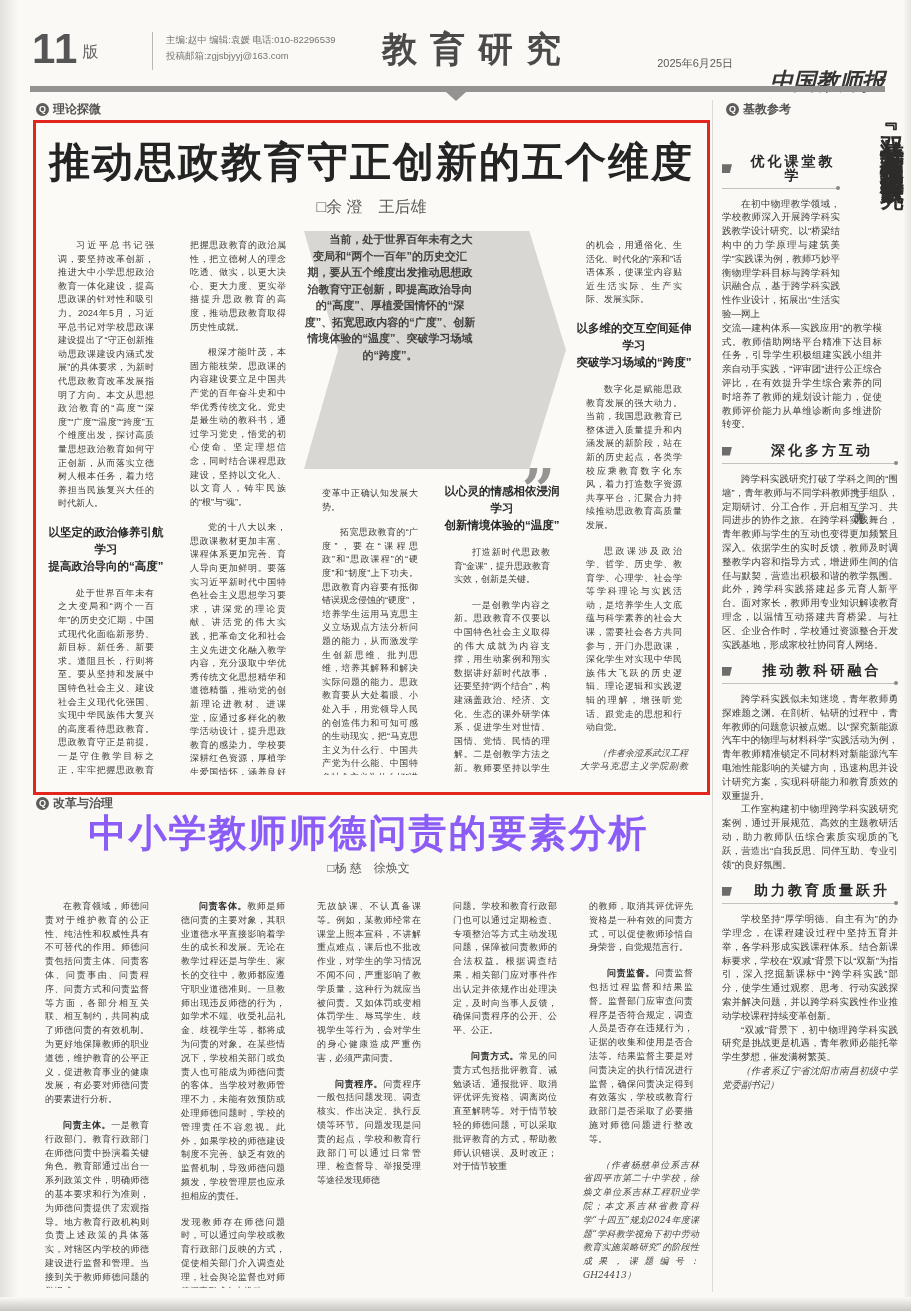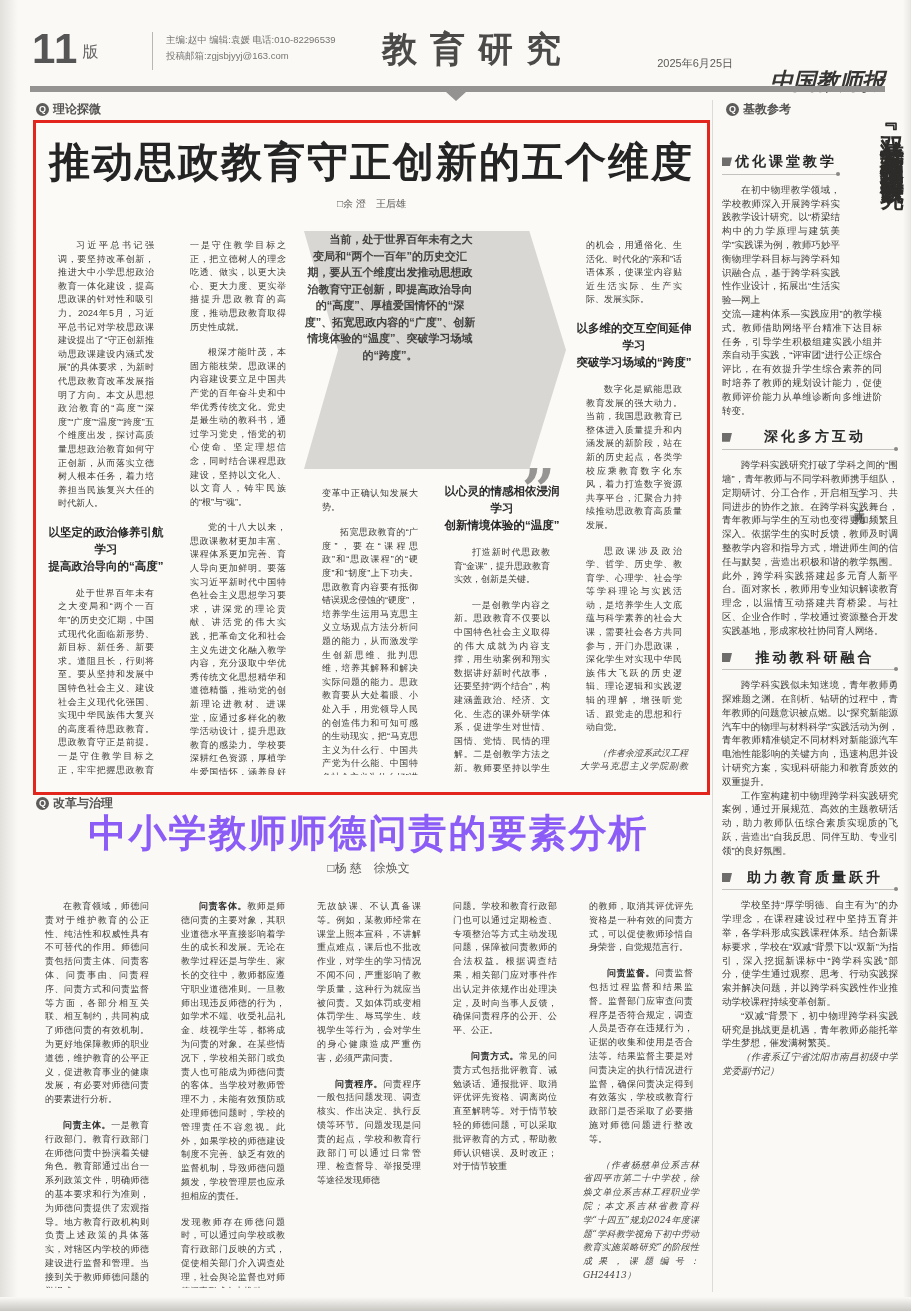--- a/index.html
+++ b/index.html
@@ -34,21 +34,21 @@
        align-items:center;gap:4px;}
   .sicon{width:13px;height:13px;border-radius:50%;background:#5e5c5a;color:#fff;
        font-size:9px;font-weight:bold;display:inline-flex;align-items:center;
        justify-content:center;line-height:13px;}
 
   
   .redbox{position:absolute;left:33px;top:120px;width:671px;height:669px;
        border:3px solid #e3261d;background:#fbfaf7;}
   .m-title{position:absolute;left:0;right:0;top:12px;text-align:center;font-size:41px;
        font-weight:900;color:#242424;letter-spacing:2px;}
-  .m-byline{position:absolute;left:0;right:0;top:74px;text-align:center;font-size:10px;color:#5a5856;}
+  .m-byline{position:absolute;left:0;right:0;top:74px;text-align:center;font-size:16px;color:#5a5856;}
   .mcol{position:absolute;top:104px;width:120px;height:548px;overflow:hidden;
        font-size:9px;line-height:13.6px;text-align:justify;color:#3d3b39;}
   .mcol.short{top:352px;height:300px;}
   .bp{margin:12px;}
   .ind{text-indent:2em;}
   .msub{display:block;text-align:center;font-size:11.5px;font-weight:bold;color:#2a2a2a;
        line-height:17px;margin:13px 0 10px;text-indent:0;}
   .msub span{display:block;}
 
   
@@ -74,21 +74,21 @@
   .sb{position:absolute;left:722px;top:142px;width:176px;height:1155px;overflow:hidden;
       font-size:9.5px;line-height:13.8px;text-align:justify;color:#3d3b39;}
   .zone-a{margin-right:58px;}
   .zone-b{margin-right:16px;}
   .sb p{margin:0;}
   .sb .ind{text-indent:2em;}
   .vtitle{position:absolute;right:2px;top:115px;writing-mode:vertical-rl;font-size:24px;
       font-weight:900;color:#2e2c2a;letter-spacing:3px;line-height:34px;height:470px;}
   .vbyline{position:absolute;right:44px;top:488px;writing-mode:vertical-rl;font-size:10.5px;
       color:#555351;letter-spacing:2px;}
-  .sb-h{display:flex;align-items:center;gap:0;margin:13px 0 8px;border-bottom:1px solid #c4c2be;
+  .sb-h{display:flex;align-items:center;gap:14px;margin:13px 0 8px;border-bottom:1px solid #c4c2be;
       padding-bottom:5px;position:relative;}
   .sb-h .sq{width:10px;height:9px;background:#6f6d6b;clip-path:polygon(0 0,100% 0,78% 100%,0 100%);}
   .sb-h .t{flex:1;text-align:center;font-size:14px;font-weight:bold;color:#2a2a2a;letter-spacing:3px;}
   .sb-h::after{content:"";position:absolute;right:0;bottom:-2px;width:4px;height:4px;
       border-radius:50%;background:#8b8987;}
 </style>
 </head>
 <body>
 
 <div class="edge-left"></div>
@@ -121,21 +121,21 @@
     <p class="bp ind">习近平总书记强调，要坚持改革创新，推进大中小学思想政治教育一体化建设，提高思政课的针对性和吸引力。2024年5月，习近平总书记对学校思政课建设提出了“守正创新推动思政课建设内涵式发展”的具体要求，为新时代思政教育改革发展指明了方向。本文从思想政治教育的“高度”“深度”“广度”“温度”“跨度”五个维度出发，探讨高质量思想政治教育如何守正创新，从而落实立德树人根本任务，着力培养担当民族复兴大任的时代新人。</p>
     <div class="msub">
       <span>以坚定的政治修养引航学习</span>
       <span>提高政治导向的“高度”</span>
     </div>
     <p class="bp ind">处于世界百年未有之大变局和“两个一百年”的历史交汇期，中国式现代化面临新形势、新目标、新任务、新要求。道阻且长，行则将至。要从坚持和发展中国特色社会主义、建设社会主义现代化强国、实现中华民族伟大复兴的高度看待思政教育。思政教育守正是前提。一是守住教学目标之正，牢牢把握思政教育的政治属性、人民属性和战略属性；二是守住教育内容之正，坚持以新时代党的创新理论为引领，深入推动党的创新理论入脑入心；三是守住教学规律之正，遵循思政教育规律和学生成长规律，推进大中小学思政教育一体化建设。</p>
     <p class="bp ind">如何为全面推进中国式现代化凝聚更持久、强大的教育力量？新时代以来，我国思政教育牢牢</p>
   </div>
 
   <div class="mcol" style="left:142px">
-    <p class="bp">一是守住教学目标之正，把立德树人的理念吃透、做实，以更大决心、更大力度、更实举措提升思政教育的高度，推动思政教育取得历史性成就。</p>
+    <p class="bp">把握思政教育的政治属性，把立德树人的理念吃透、做实，以更大决心、更大力度、更实举措提升思政教育的高度，推动思政教育取得历史性成就。</p>
     <p class="bp ind">根深才能叶茂，本固方能枝荣。思政课的内容建设要立足中国共产党的百年奋斗史和中华优秀传统文化。党史是最生动的教科书，通过学习党史，悟党的初心使命、坚定理想信念，同时结合课程思政建设，坚持以文化人、以文育人，铸牢民族的“根”与“魂”。</p>
     <p class="bp ind">党的十八大以来，思政课教材更加丰富、课程体系更加完善、育人导向更加鲜明。要落实习近平新时代中国特色社会主义思想学习要求，讲深党的理论贡献、讲活党的伟大实践，把革命文化和社会主义先进文化融入教学内容，充分汲取中华优秀传统文化思想精华和道德精髓，推动党的创新理论进教材、进课堂，应通过多样化的教学活动设计，提升思政教育的感染力。学校要深耕红色资源，厚植学生爱国情怀，涵养良好教育生态。</p>
     <div class="msub">
       <span>以饱满的国际视野拓展学习</span>
       <span>拓宽思政内容的“广度”</span>
     </div>
     <p class="bp ind">当前，国际形势复杂多变，意识形态领域斗争激烈。立足中华民族伟大复兴战略全局和世界百年未有之大变局看待思政教育，实现立德树人“决不能后退”。思政教育要引导学生通过课内课外的学习思考，在时代</p>
   </div>
 
   <div class="mcol short" style="left:274px">

